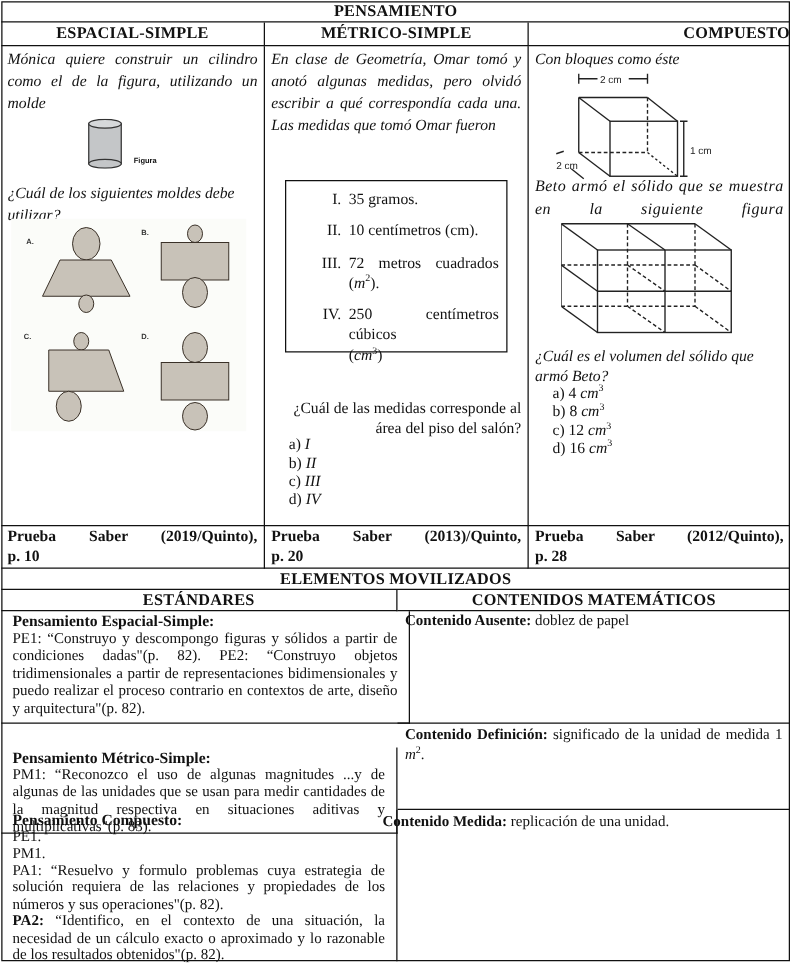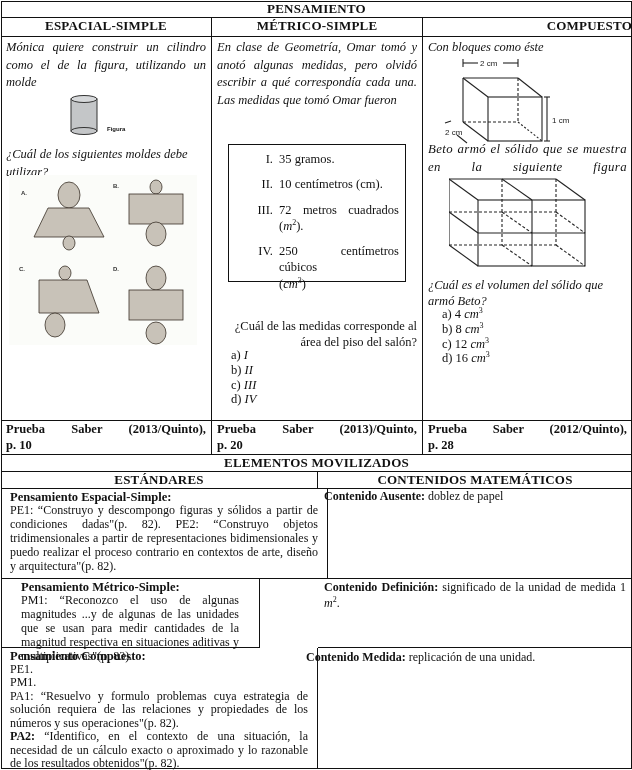--- a/index.html
+++ b/index.html
@@ -179,21 +179,21 @@
   <div class="it" style="position:absolute; left:5px; top:240px; width:200px; line-height:1.3;">¿Cuál es el volumen del sólido que armó Beto?</div>
   <div class="opts" style="position:absolute; left:5px; top:270px;">
     <div><span>a)</span> <span>4</span> <span class="math">cm</span><sup>3</sup></div>
     <div><span>b)</span> <span>8</span> <span class="math">cm</span><sup>3</sup></div>
     <div><span>c)</span> <span>12</span> <span class="math">cm</span><sup>3</sup></div>
     <div><span>d)</span> <span>16</span> <span class="math">cm</span><sup>3</sup></div>
   </div>
 </div>
 
 <div class="box bt bb br b" style="left:1px; top:420px; width:211px; height:35px; padding:0 5px; line-height:1.3;">
-  <div style="text-align:justify; text-align-last:justify;">Prueba Saber (2013/Quinto),</div>
+  <div style="text-align:justify; text-align-last:justify;">Prueba Saber (2019/Quinto),</div>
   <div>p. 10</div>
 </div>
 <div class="box bt bb br b" style="left:212px; top:420px; width:211px; height:35px; padding:0 5px; line-height:1.3;">
   <div style="text-align:justify; text-align-last:justify;">Prueba Saber (2013)/Quinto,</div>
   <div>p. 20</div>
 </div>
 <div class="box bt bb b" style="left:423px; top:420px; width:209px; height:35px; padding:0 5px; line-height:1.3;">
   <div style="text-align:justify; text-align-last:justify;">Prueba Saber (2012/Quinto),</div>
   <div>p. 28</div>
 </div>
@@ -209,21 +209,21 @@
 </div>
 
 <div class="box bb br dense just" style="left:1px; top:489px; width:327px; height:90px; padding:1px 9px;">
   <div class="b" style="font-size:12.5px;">Pensamiento Espacial-Simple:</div>
   <div>PE1: “Construyo y descompongo figuras y sólidos a partir de condiciones dadas"(p. 82). PE2: “Construyo objetos tridimensionales a partir de representaciones bidimensionales y puedo realizar el proceso contrario en contextos de arte, diseño y arquitectura"(p. 82).</div>
 </div>
 <div class="box bb dense" style="left:318px; top:489px; width:314px; height:90px; padding:1px 6px;">
   <span class="b">Contenido Ausente:</span><span> doblez de papel</span>
 </div>
 
-<div class="box bb br dense just" style="left:1px; top:579px; width:259px; height:69px; padding:1px 20px;">
+<div class="box bb br dense just" style="left:1px; top:598px; width:317px; height:69px; padding:1px 9px;">
   <div class="b" style="font-size:12.5px;">Pensamiento Métrico-Simple:</div>
   <div>PM1: “Reconozco el uso de algunas magnitudes ...y de algunas de las unidades que se usan para medir cantidades de la magnitud respectiva en situaciones aditivas y multiplicativas"(p. 83).</div>
 </div>
 <div class="box bb dense just" style="left:318px; top:579px; width:314px; height:69px; padding:1px 6px; line-height:1.3;">
   <span class="b">Contenido Definición:</span><span> significado de la unidad de medida 1 </span><span class="math">m</span><sup>2</sup><span>.</span>
 </div>
 
 <div class="box br dense just" style="left:1px; top:648px; width:317px; height:121px; padding:1px 9px; line-height:1.12;">
   <div class="b" style="font-size:12.5px;">Pensamiento Compuesto:</div>
   <div>PE1.</div>

